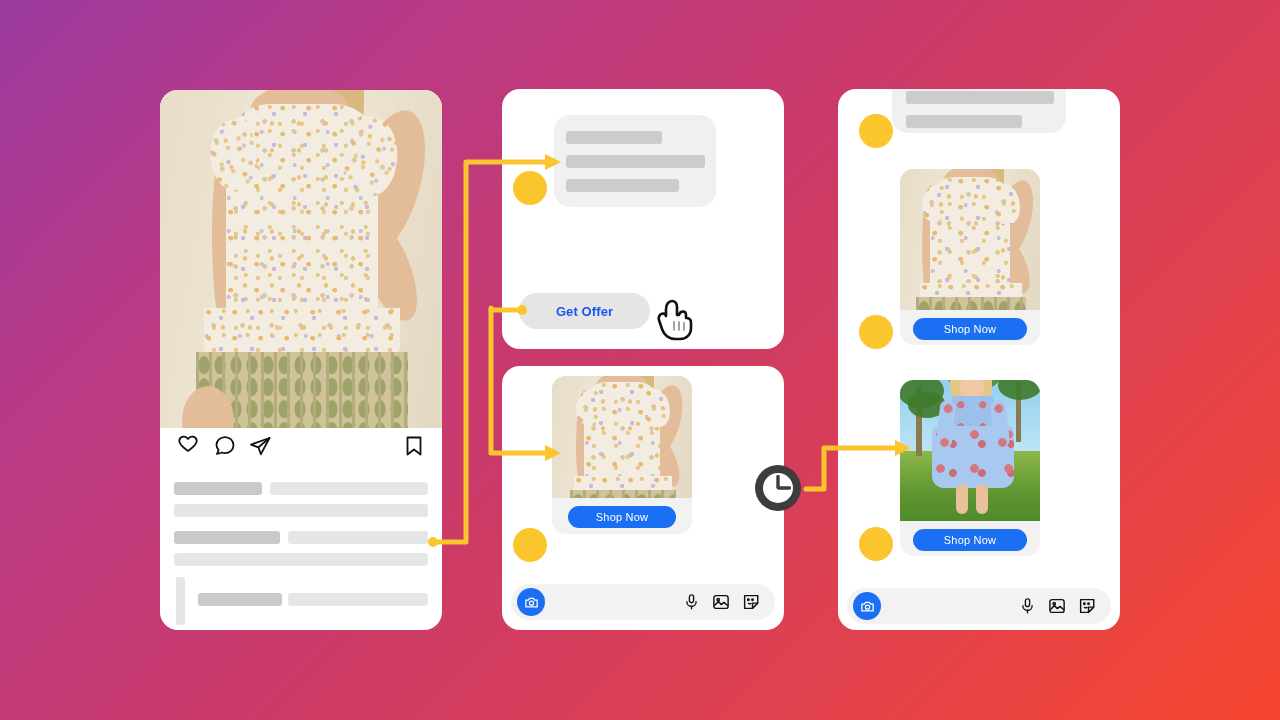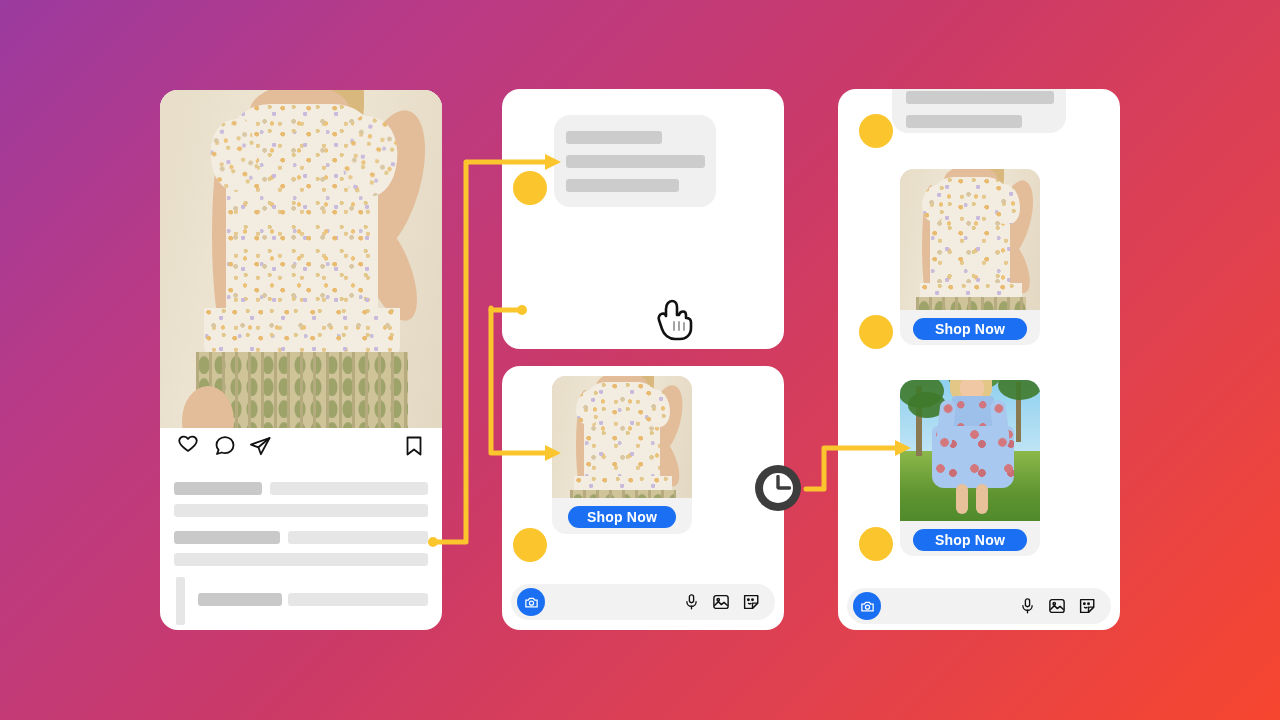--- a/index.html
+++ b/index.html
@@ -39,21 +39,21 @@
 
   
   #m-bot { left:502px; top:366px; width:282px; height:264px; }
   #r-panel { left:838px; top:89px; width:282px; height:541px; }
 
   .prod-card { position:absolute; background:#f2f2f2; border-radius:14px; overflow:hidden; }
   .prod-img { position:absolute; left:0; top:0; overflow:hidden; }
   .shop-btn {
     position:absolute; background:#1a6ff2; border-radius:20px;
     display:flex; align-items:center; justify-content:center;
-    color:#ffffff; font-weight:bold; font-size:14px; letter-spacing:.2px;
+    color:#ffffff; font-weight:normal; font-size:11px; letter-spacing:.2px;
   }
 
   .msgbar { position:absolute; background:#f2f2f2; border-radius:22px; }
   .cam { position:absolute; width:28px; height:28px; border-radius:50%; background:#1a6ff2;
          display:flex; align-items:center; justify-content:center; }
   .bar-ic { position:absolute; }
 
   
   #wires { position:absolute; left:0; top:0; width:1280px; height:720px; pointer-events:none; }
 
@@ -167,20 +167,21 @@
 </div>
 
 <div class="card" id="m-top">
   <div class="bubble-in" style="left:52px; top:26px; width:162px; height:92px;">
     <div class="bub-line" style="left:12px; top:16px; width:96px;"></div>
     <div class="bub-line" style="left:12px; top:40px; width:139px;"></div>
     <div class="bub-line" style="left:12px; top:64px; width:113px;"></div>
   </div>
   <div class="dot-av" style="left:11px; top:82px;"></div>
 
+  <div class="pill-btn" style="left:17px; top:204px; width:131px; height:36px;">Get Offer</div>
 </div>
 
 <div class="card" id="m-bot">
   <div class="prod-card" style="left:50px; top:10px; width:140px; height:158px;">
     <div class="prod-img" style="width:140px; height:122px;">
       <div class="dressA">
         <div class="wall"></div>
         <div class="hair" style="left:58px; top:-16px; width:44px; height:44px;"></div>
         <div class="skin-arm" style="left:44px; top:-4px;  width:52px; height:28px;"></div>
         <div class="skin-arm" style="left:96px; top:8px;   width:32px; height:74px; transform:rotate(16deg);"></div>

